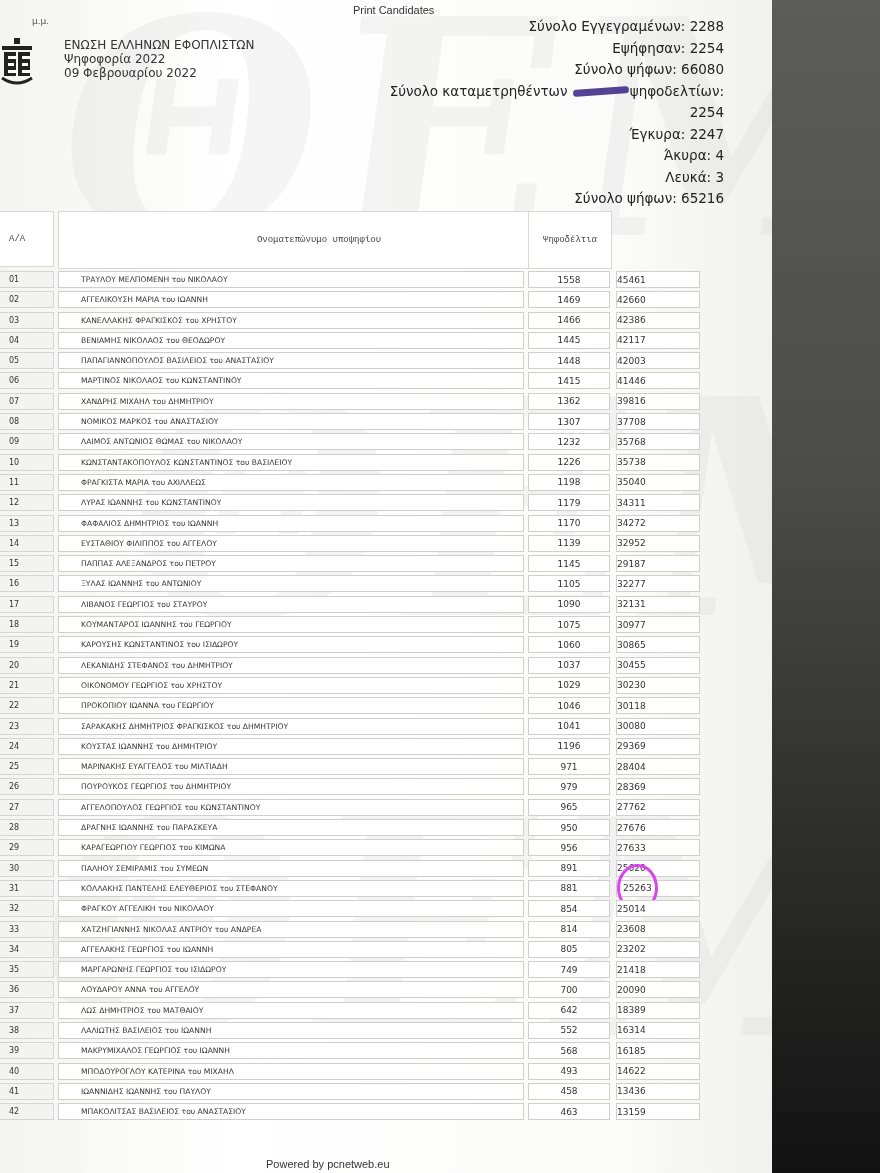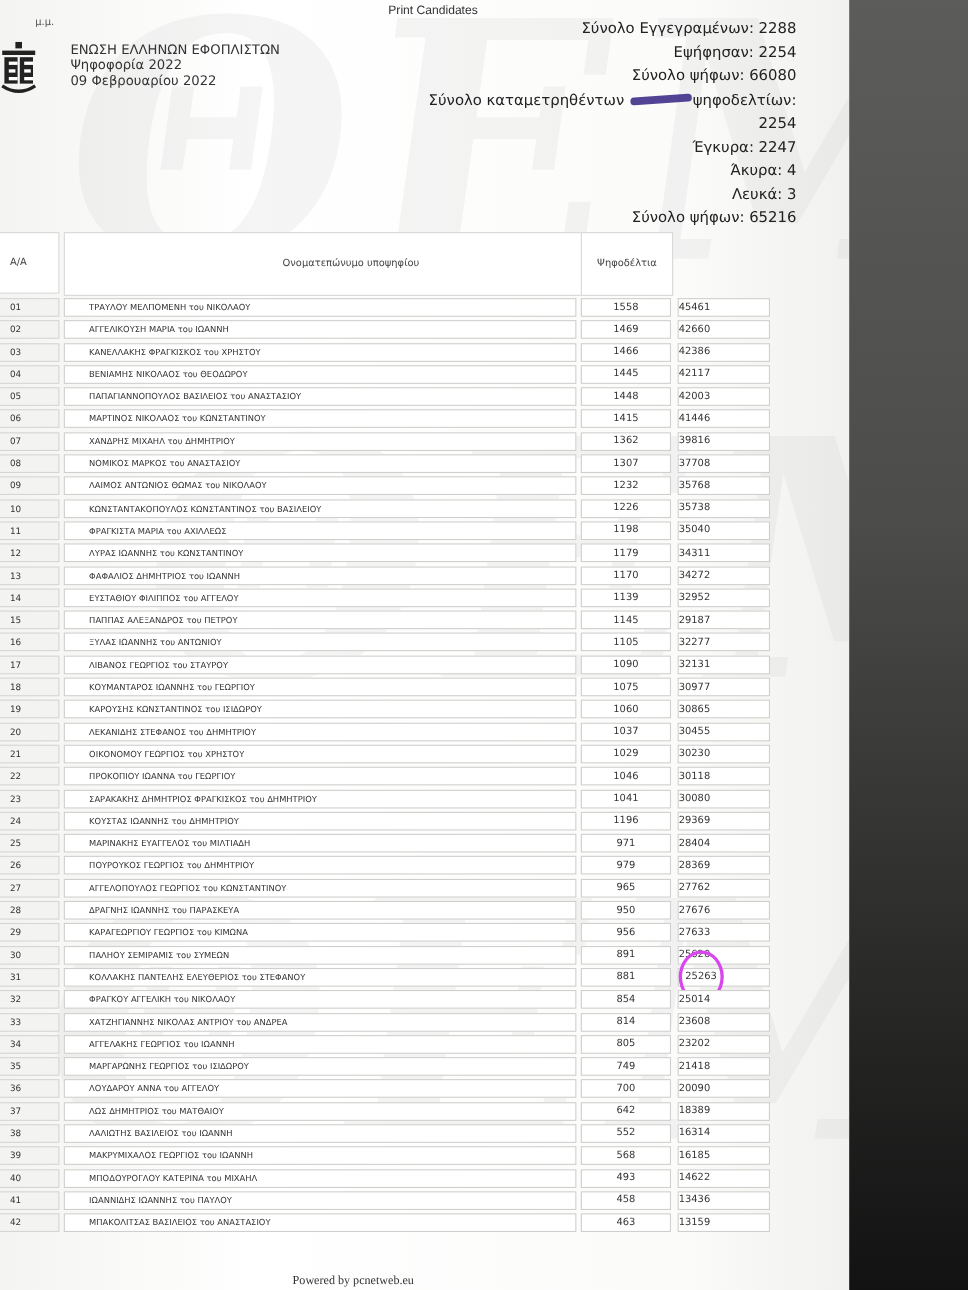--- a/index.html
+++ b/index.html
@@ -30,36 +30,36 @@
   .print-time { position: absolute; top: 16px; left: 0px; font-size: 9px; color: #555; margin-left: 32px; }
   .print-title { position: absolute; top: 4px; left: 353px; font-family: "Liberation Sans", sans-serif; font-size: 11px; color: #333; }
 
   .logo { position: absolute; top: 38px; left: 0px; width: 34px; height: 48px; }
   .org { position: absolute; top: 38px; left: 64px; font-size: 12px; line-height: 14px; color: #333; }
 
   .stats { position: absolute; top: 16px; right: 48px; text-align: right; font-size: 13.5px; line-height: 21.5px; color: #222; }
   .stats .redact { display: inline-block; width: 56px; height: 7px; background: #3f2f8a; border-radius: 4px; vertical-align: middle; transform: rotate(-4deg); opacity: 0.9; margin: 0 1px; }
 
   .tbl { position: absolute; top: 211px; left: 0; width: 720px; }
-  .hdr { position: relative; height: 58px; }
+  .hdr { position: relative; height: 58px; font-family: Liberation Mono, monospace; }
   .hcell { position: absolute; top: 0; height: 56px; border: 1px solid #d8d8d6; background: #fff; display: flex; align-items: center; justify-content: center; font-size: 9px; color: #444; text-align: center; line-height: 12px; }
   .h-aa { left: -4px; width: 58px; justify-content: flex-start; padding-left: 12px; box-sizing: border-box; }
   .h-name { left: 58px; width: 466px; padding-left: 27px; }
   .h-ball { left: 528px; width: 82px; }
   .h-valid { left: 616px; width: 84px; }
 
   .row { position: relative; height: 20.3px; }
   .c { position: absolute; top: 2px; height: 17px; border: 1px solid #cfcfcd; background: #fff; font-size: 8px; display: flex; align-items: center; box-sizing: border-box; color: #333; white-space: nowrap; }
   .c-aa { left: -4px; width: 58px; padding-left: 12px; background: #f3f3f1; border-color: #d5d5d3; }
   .c-name { left: 58px; width: 466px; padding-left: 22px; font-size: 7.6px; }
   .c-ball { left: 528px; width: 82px; justify-content: center; font-size: 9px; }
   .c-valid { left: 616px; width: 84px; justify-content: flex-start; font-size: 9px; }
   .circled { border: 3px solid #d946ef; border-radius: 50%; padding: 16px 3px; }
 
-  .footer { position: absolute; top: 1158px; left: 266px; font-size: 11px; color: #333; font-family: Liberation Serif, serif; }
+  .footer { position: absolute; top: 1158px; left: 266px; font-size: 11px; color: #333; font-family: Liberation Sans, sans-serif; }
 </style>
 </head>
 <body>
 
 <div class="surface"></div>
 
 <div class="paper">
   <div class="watermark wm1">ΘΕΜΑ</div>
   <div class="watermark wm2">ΘΕΜΑ</div>
   <div class="watermark wm3">ΘΕΜΑ</div>

